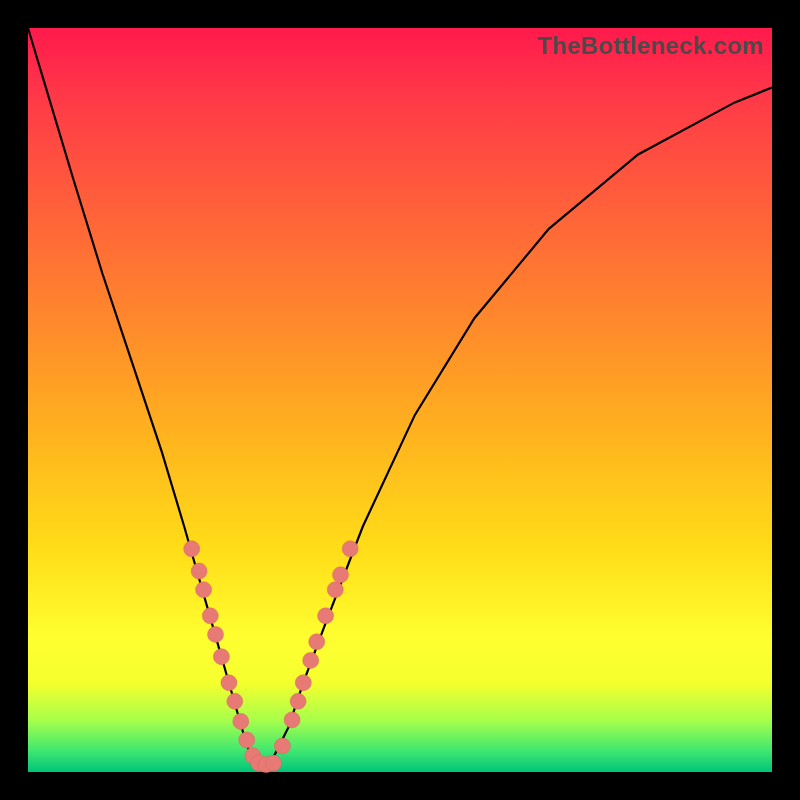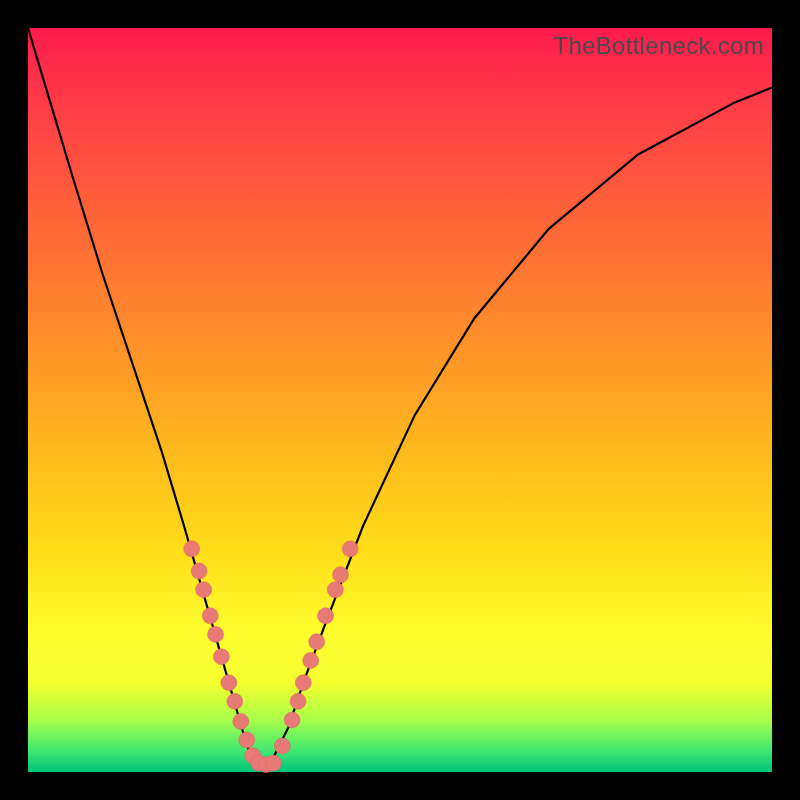--- a/index.html
+++ b/index.html
@@ -39,21 +39,21 @@
       #43e86f 97%,
       #00c47a 100%
     );
   }
   .watermark {
     position: absolute;
     top: 4px;
     right: 8px;
     color: #4a4a4a;
     font-size: 24px;
-    font-weight: 400;
+    font-weight: 700;
     letter-spacing: 0.3px;
     user-select: none;
   }
   svg.curve {
     position: absolute;
     left: 0;
     top: 0;
     width: 744px;
     height: 744px;
     overflow: visible;

